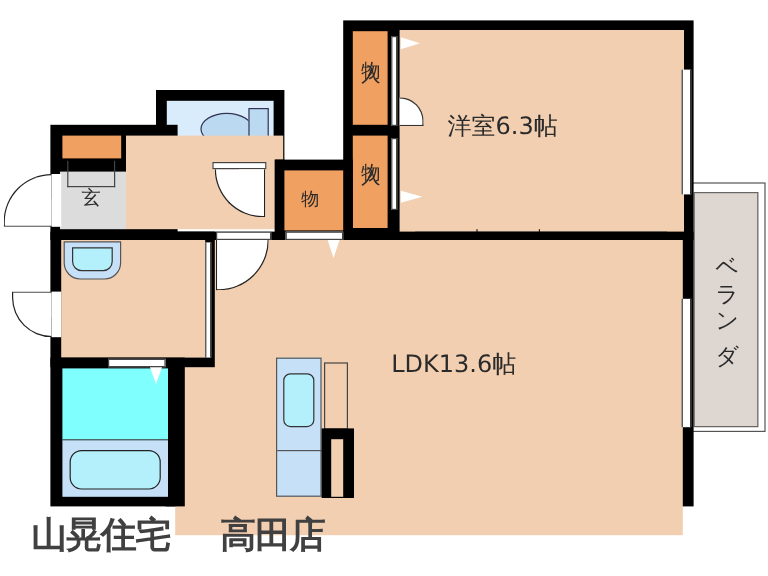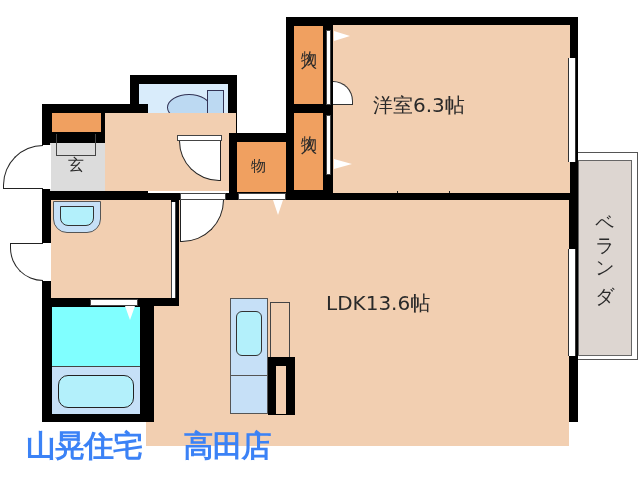--- a/index.html
+++ b/index.html
@@ -104,16 +104,16 @@
 <div class="abs swing" style="left:10px; top:243px; width:33px; height:38px; border-right:none; border-top:1px solid #222; border-radius:0 0 0 38px;"></div>
 
 <div class="abs wall" style="left:42px; top:298px; width:112px; height:124px;"></div>
 <div class="abs" style="left:52px; top:307px; width:88px; height:60px; background:#80ffff; border-bottom:1px solid #444;"></div>
 <div class="abs" style="left:52px; top:367px; width:88px; height:47px; background:#c6e0f7;">
   <div class="abs" style="left:6px; top:8px; width:76px; height:33px; background:#b3f0fb; border:1px solid #222; border-radius:10px;"></div>
 </div>
 <div class="abs door" style="left:90px; top:299px; width:48px; height:7px; border:1px solid #444;"></div>
 <div class="abs" style="left:125px; top:306px; width:0; height:0; border-left:5px solid transparent; border-right:5px solid transparent; border-top:14px solid #fff;"></div>
 
-<div class="abs" style="left:26px; top:426px; font-size:30px; font-weight:bold; color:#3b82f6; letter-spacing:-1px;">
+<div class="abs" style="left:26px; top:426px; font-size:30px; font-weight:bold; color:#404040; letter-spacing:-1px;">
   <span>山晃住宅</span>
   <span style="margin-left:32px;">高田店</span>
 </div>
 
 </body></html>

